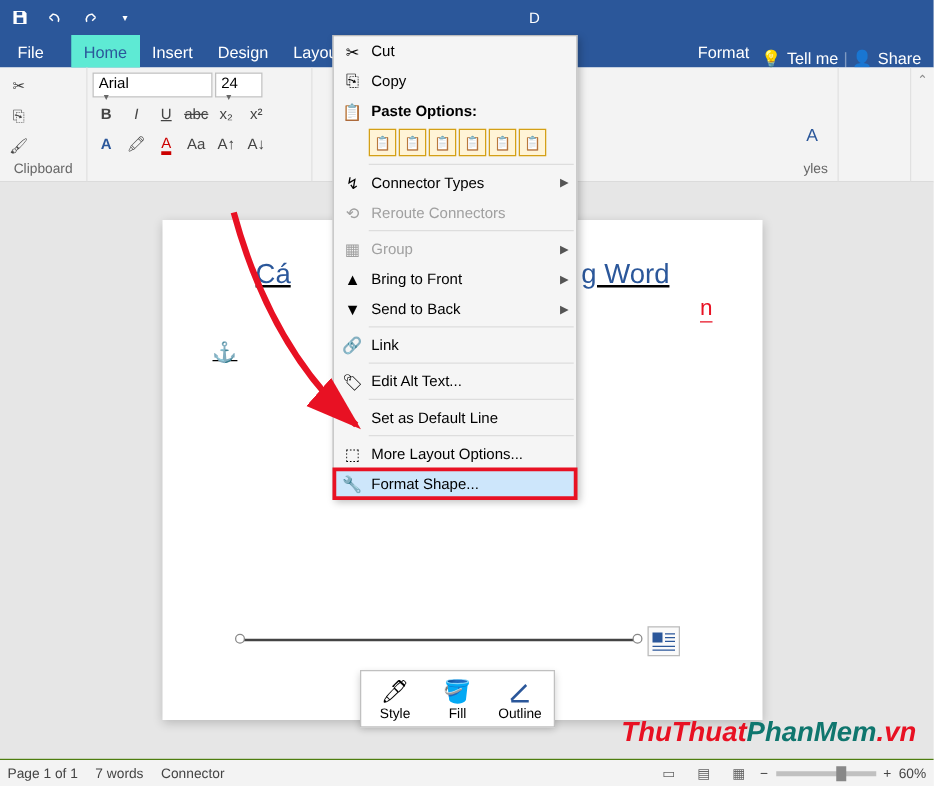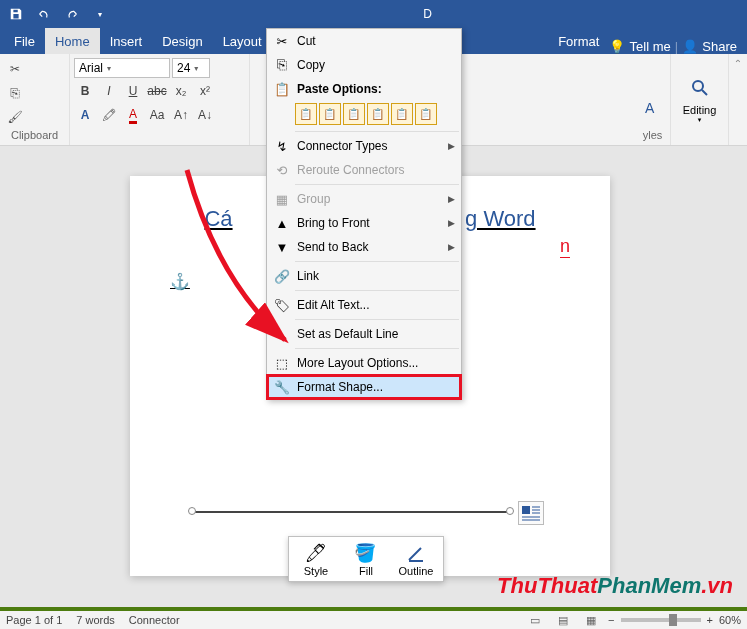--- a/index.html
+++ b/index.html
@@ -9,36 +9,36 @@
   .titlebar { background: #2b579a; height: 28px; display: flex; align-items: center; color: #fff; padding: 0 4px; }
   .qat { display: flex; align-items: center; gap: 4px; }
   .qat-btn { width: 24px; height: 22px; display: flex; align-items: center; justify-content: center; color: #fff; }
   .title-center { flex: 1; text-align: center; font-size: 12px; }
   .title-right { display: flex; align-items: center; gap: 8px; }
   .win-btn { width: 40px; height: 28px; display: flex; align-items: center; justify-content: center; color: #fff; }
   
   
   .ribbon-tabs { background: #2b579a; height: 26px; display: flex; align-items: flex-end; color: #fff; padding-left: 4px; justify-content: space-between; }
   .rtab { padding: 4px 10px; font-size: 13px; cursor: pointer; height: 26px; display: flex; align-items: center; }
-  .rtab.active { background: #e5e5e5; color: #2b579a; }
+  .rtab.active { background: #5eead4; color: #2b579a; margin-left: 12px; }
   .rtab-spacer { flex: 1; }
   .rtab-right { display: flex; align-items: center; gap: 4px; padding-right: 10px; color: #fff; font-size: 13px; }
   .rtab-right .divider { color: rgba(255,255,255,0.4); }
   
   
   .ribbon { background: #f3f3f3; border-bottom: 1px solid #d4d4d4; height: 92px; display: flex; }
   .rgroup { display: flex; flex-direction: column; border-right: 1px solid #e1e1e1; padding: 2px 4px; }
   .rgroup-content { flex: 1; display: flex; align-items: flex-start; gap: 2px; }
   .rgroup-label { text-align: center; font-size: 11px; color: #666; padding-bottom: 2px; position: relative; }
   .bigbtn { display: flex; flex-direction: column; align-items: center; justify-content: flex-end; width: 44px; height: 70px; padding-bottom: 2px; font-size: 11px; }
   .bigbtn-icon { width: 32px; height: 32px; display: flex; align-items: center; justify-content: center; }
   .smallbtn { width: 22px; height: 22px; display: flex; align-items: center; justify-content: center; font-size: 12px; color: #444; }
   .fontctl { display: flex; flex-direction: column; gap: 2px; padding-top: 2px; }
   .fontrow { display: flex; gap: 2px; align-items: center; }
-  .combo { border: 1px solid #c0c0c0; background: #fff; height: 20px; display: flex; align-items: center; padding: 0 4px; font-size: 12px; }
+  .combo { border: 1px solid #c0c0c0; background: #fff; height: 20px; display: flex; align-items: flex-start; padding: 0 4px; font-size: 12px; flex-direction: column; }
   .combo .caret { margin-left: 4px; color: #666; font-size: 8px; }
   
   
   .docarea { position: absolute; top: 146px; left: 0; right: 0; bottom: 22px; background: #e6e6e6; overflow: hidden; }
   .page { position: absolute; top: 30px; left: 130px; width: 480px; height: 400px; background: #fff; box-shadow: 0 2px 8px rgba(0,0,0,0.2); padding: 30px 40px; text-decoration: underline; }
   .doc-title { color: #2b579a; font-size: 22px; text-align: center; }
   .doc-subtitle { color: #e81123; font-size: 18px; text-align: right; margin-top: 4px; border-bottom: 1px solid #e81123; display: inline-block; float: right; }
   .anchor-icon { color: #2b579a; font-size: 16px; clear: both; margin-top: 40px; }
   
   
@@ -64,21 +64,21 @@
   .ctx-highlight { outline: 3px solid #e81123; outline-offset: -2px; background: #cde6fb; }
   
   
   .arrow-svg { position: absolute; top: 160px; left: 177px; pointer-events: none; z-index: 200; }
   
   
   .watermark { position: absolute; right: 14px; bottom: 30px; font-size: 22px; font-weight: bold; font-style: italic; }
   .watermark .red { color: #e81123; } .watermark .blue { color: #0f766e; }
   
   
-  .statusbar { position: absolute; bottom: 0; left: 0; right: 0; height: 22px; background: #f3f3f3; border-top: 4px solid #4d7c0f; display: flex; align-items: center; padding: 0 6px; font-size: 11px; color: #444; gap: 14px; }
+  .statusbar { position: absolute; bottom: 0; left: 0; right: 0; height: 22px; background: #f3f3f3; border-top: 1px solid #4d7c0f; display: flex; align-items: center; padding: 0 6px; font-size: 11px; color: #444; gap: 14px; }
   .statusbar .right { margin-left: auto; display: flex; align-items: center; gap: 6px; }
   .viewbtn { width: 22px; height: 18px; display: flex; align-items: center; justify-content: center; color: #666; }
   .zoom-slider { width: 80px; height: 4px; background: #c0c0c0; position: relative; }
   .zoom-slider .thumb { position: absolute; left: 48px; top: -4px; width: 8px; height: 12px; background: #888; }
   
   svg { display: block; }
 </style>
 </head>
 <body>
 
@@ -184,32 +184,20 @@
             <svg width="20" height="20">
               <text x="2" y="15" font-size="14" fill="#2b579a">A</text>
             </svg>
           </div>
       </div>
     </div>
     <div class="rgroup-label">yles</div>
   </div>
 
   <div class="rgroup" style="width:58px;">
-    <div class="rgroup-content" style="justify-content:center;">
-      <div class="bigbtn">
-        <div class="bigbtn-icon">
-            <svg width="20" height="20" viewBox="0 0 20 20">
-              <circle cx="8" cy="8" r="5" fill="none" stroke="#2b579a" stroke-width="2"></circle>
-              <path stroke="#2b579a" stroke-width="2" d="M12 12l5 5"></path>
-            </svg>
-          </div>
-        <span>Editing</span>
-        <span style="font-size:7px;">▾</span>
-      </div>
-    </div>
     <div class="rgroup-label"></div>
   </div>
   <div style="width:18px;display:flex;align-items:flex-start;justify-content:center;padding-top:4px;">
     <span style="color:#888;font-size:10px;">⌃</span>
   </div>
 </div>
 
 <div class="docarea">
   <div class="page">
     <div class="doc-title"><span>Cá</span><span style="visibility:hidden;">___________________</span><span>g Word</span></div>

